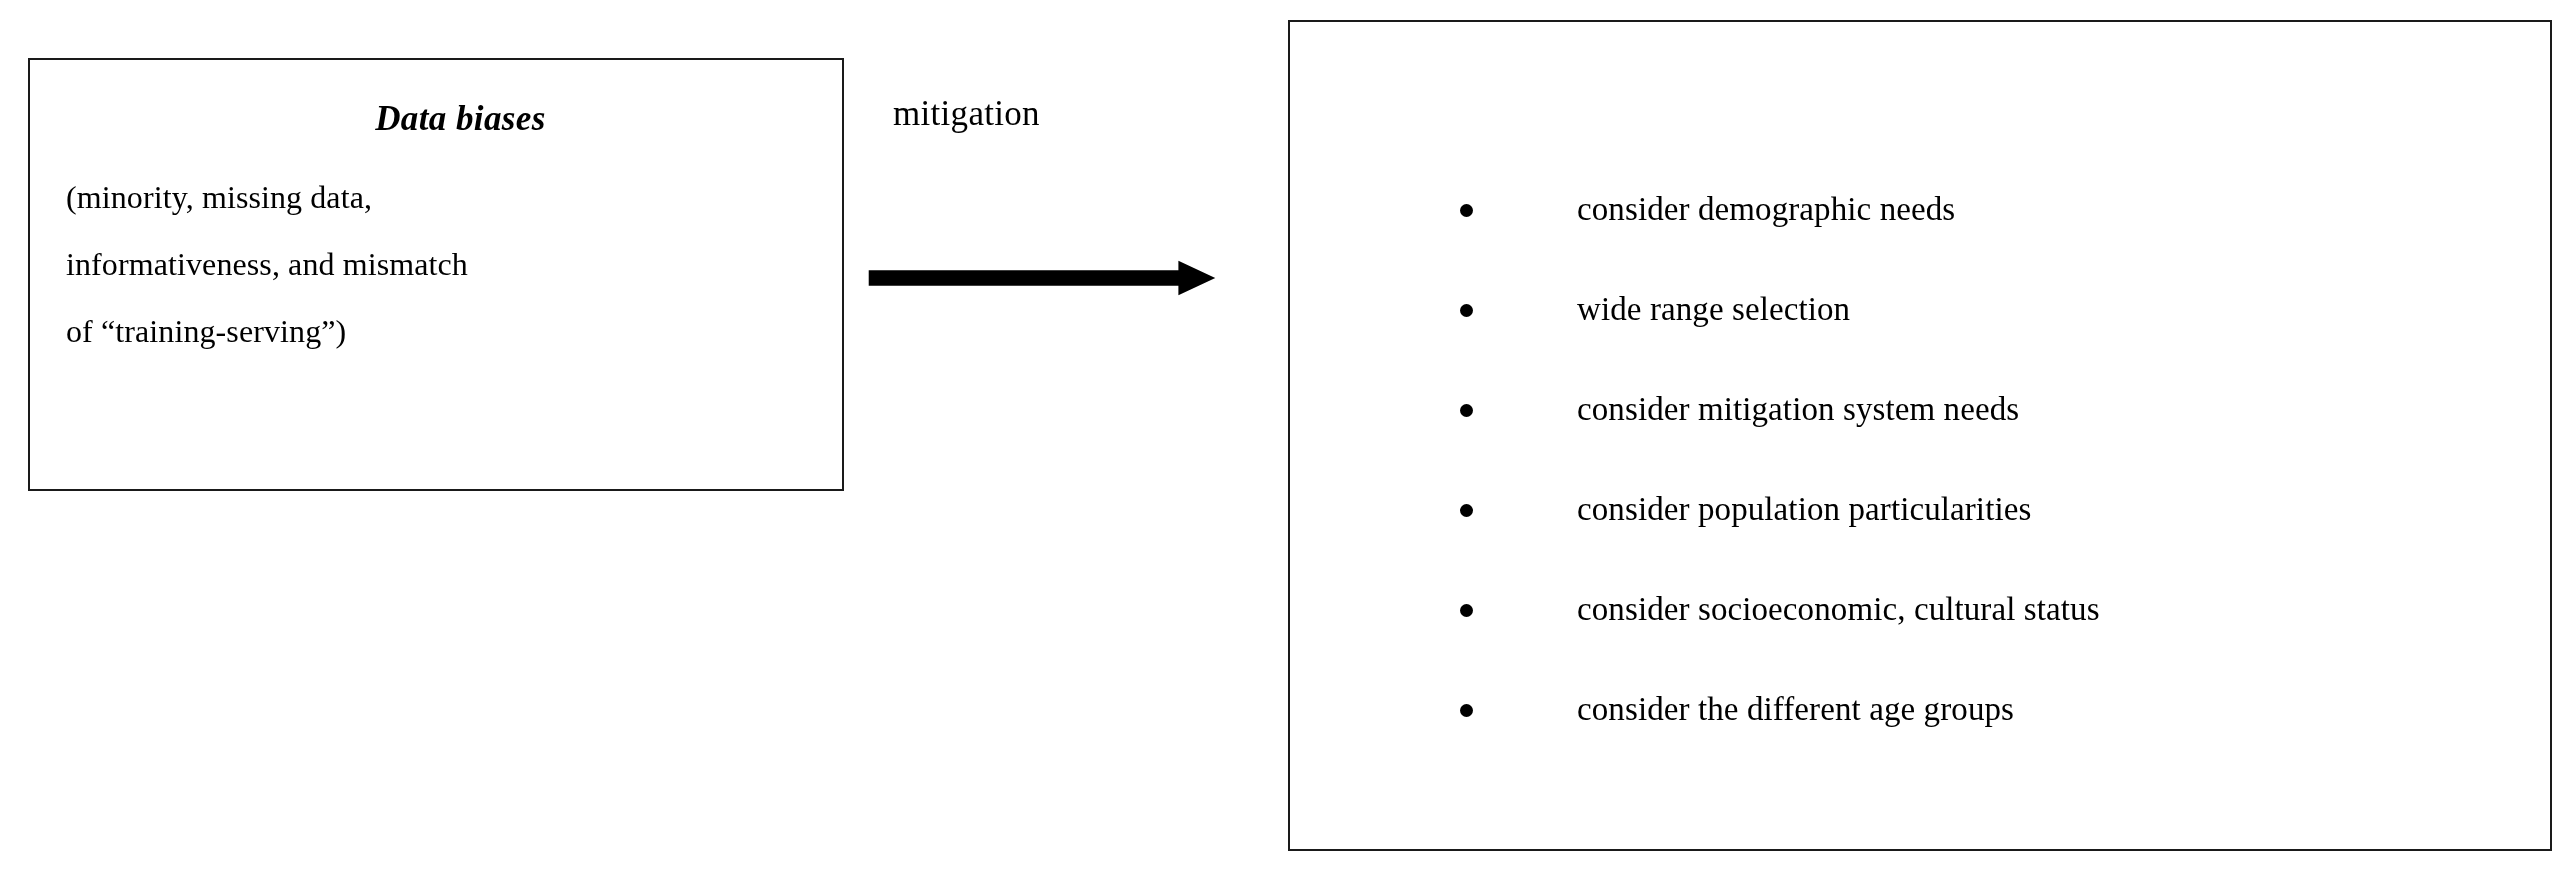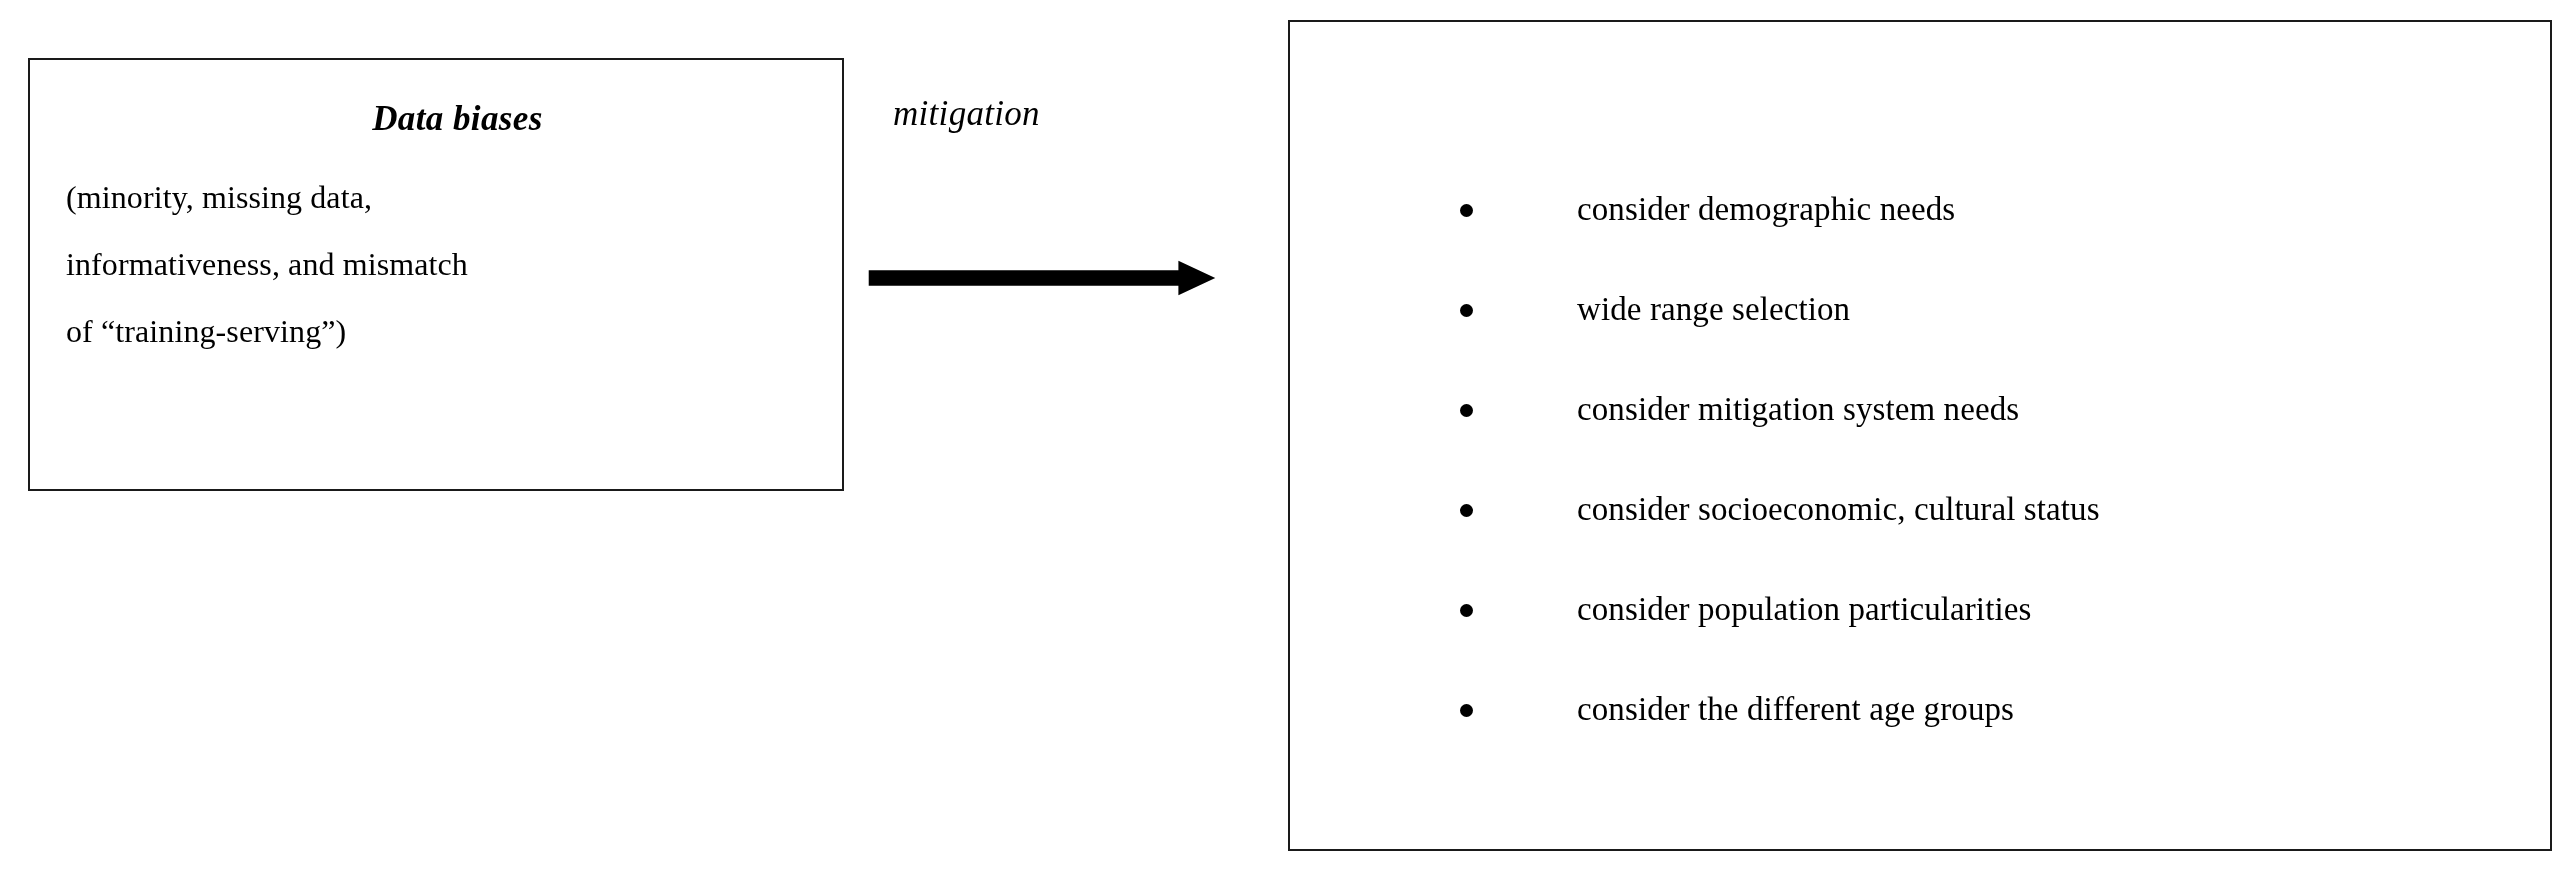--- a/index.html
+++ b/index.html
@@ -33,20 +33,21 @@
     height: 433px;
     border: 2.6px solid #1a1a1a;
     box-sizing: border-box;
     background: #ffffff;
   }
   .box-left-inner {
     position: absolute;
     left: 0; top: 0;
     width: 100%;
     height: 100%;
+    padding-left: 6px;
   }
   .left-title {
     position: absolute;
     left: 0;
     top: 41px;
     width: 100%;
     text-align: center;
     font-style: italic;
     font-weight: bold;
     font-size: 35px;
@@ -72,21 +73,20 @@
   }
   .left-body p.last {
     text-align: left;
   }
 
   
   .mitigation-label {
     position: absolute;
     left: 893px;
     top: 96px;
-    font-style: italic;
     font-size: 35px;
     line-height: 1.0;
     white-space: nowrap;
     letter-spacing: 0.3px;
   }
   .arrow {
     position: absolute;
     left: 867px;
     top: 259px;
     width: 350px;
@@ -183,25 +183,25 @@
       <li class="bullet-row">
         <span class="bullet-dot"></span>
         <span class="bullet-text">wide range selection</span>
       </li>
       <li class="bullet-row">
         <span class="bullet-dot"></span>
         <span class="bullet-text">consider mitigation system needs</span>
       </li>
       <li class="bullet-row">
         <span class="bullet-dot"></span>
+        <span class="bullet-text">consider population particularities</span>
+      </li>
+      <li class="bullet-row">
+        <span class="bullet-dot"></span>
         <span class="bullet-text">consider socioeconomic, cultural status</span>
-      </li>
-      <li class="bullet-row">
-        <span class="bullet-dot"></span>
-        <span class="bullet-text">consider population particularities</span>
       </li>
       <li class="bullet-row">
         <span class="bullet-dot"></span>
         <span class="bullet-text">consider the different age groups</span>
       </li>
     </ul>
   </div>
 
 </div>
 

